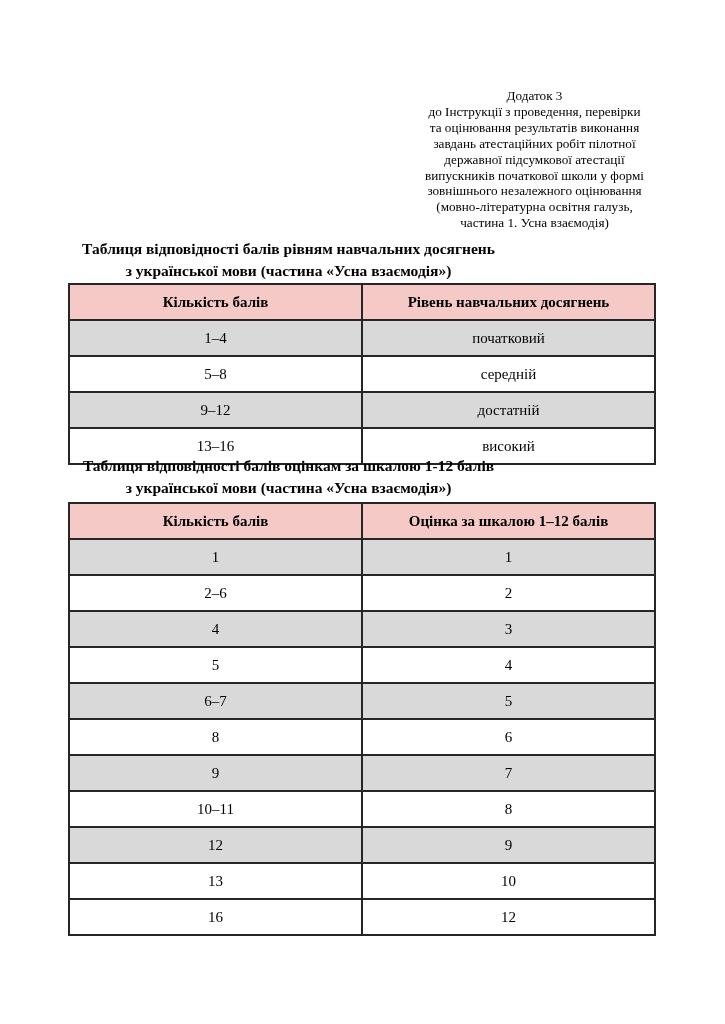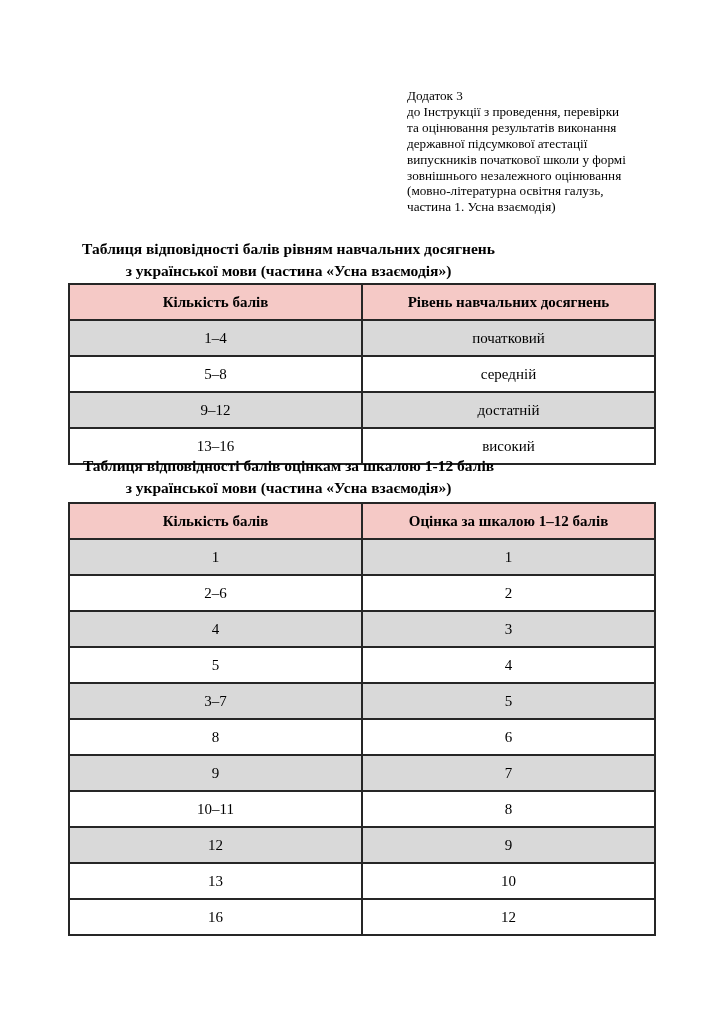--- a/index.html
+++ b/index.html
@@ -13,21 +13,21 @@
     overflow: hidden;
   }
 
   .appendix-note {
     position: absolute;
     left: 407px;
     top: 88px;
     width: 255px;
     font-size: 13.2px;
     line-height: 15.9px;
-    text-align: left;
+    text-align: center;
   }
 
   .table-title {
     position: absolute;
     left: 0;
     width: 577px;
     text-align: center;
     font-weight: bold;
     font-size: 15.5px;
     line-height: 21.5px;
@@ -64,20 +64,21 @@
     margin-top: 22px;
   }
 </style>
 </head>
 <body>
 
 <div class="appendix-note">
   <div>Додаток 3</div>
   <div>до Інструкції з проведення, перевірки</div>
   <div>та оцінювання результатів виконання</div>
+  <div>завдань атестаційних робіт пілотної</div>
   <div>державної підсумкової атестації</div>
   <div>випускників початкової школи у формі</div>
   <div>зовнішнього незалежного оцінювання</div>
   <div>(мовно-літературна освітня галузь,</div>
   <div>частина 1. Усна взаємодія)</div>
 </div>
 
 <div class="table-title title-1">
   <div>Таблиця відповідності балів рівням навчальних досягнень</div>
   <div>з української мови (частина «Усна взаємодія»)</div>
@@ -133,21 +134,21 @@
     </tr>
     <tr class="shaded">
       <td>4</td>
       <td>3</td>
     </tr>
     <tr>
       <td>5</td>
       <td>4</td>
     </tr>
     <tr class="shaded">
-      <td>3–7</td>
+      <td>6–7</td>
       <td>5</td>
     </tr>
     <tr>
       <td>8</td>
       <td>6</td>
     </tr>
     <tr class="shaded">
       <td>9</td>
       <td>7</td>
     </tr>

